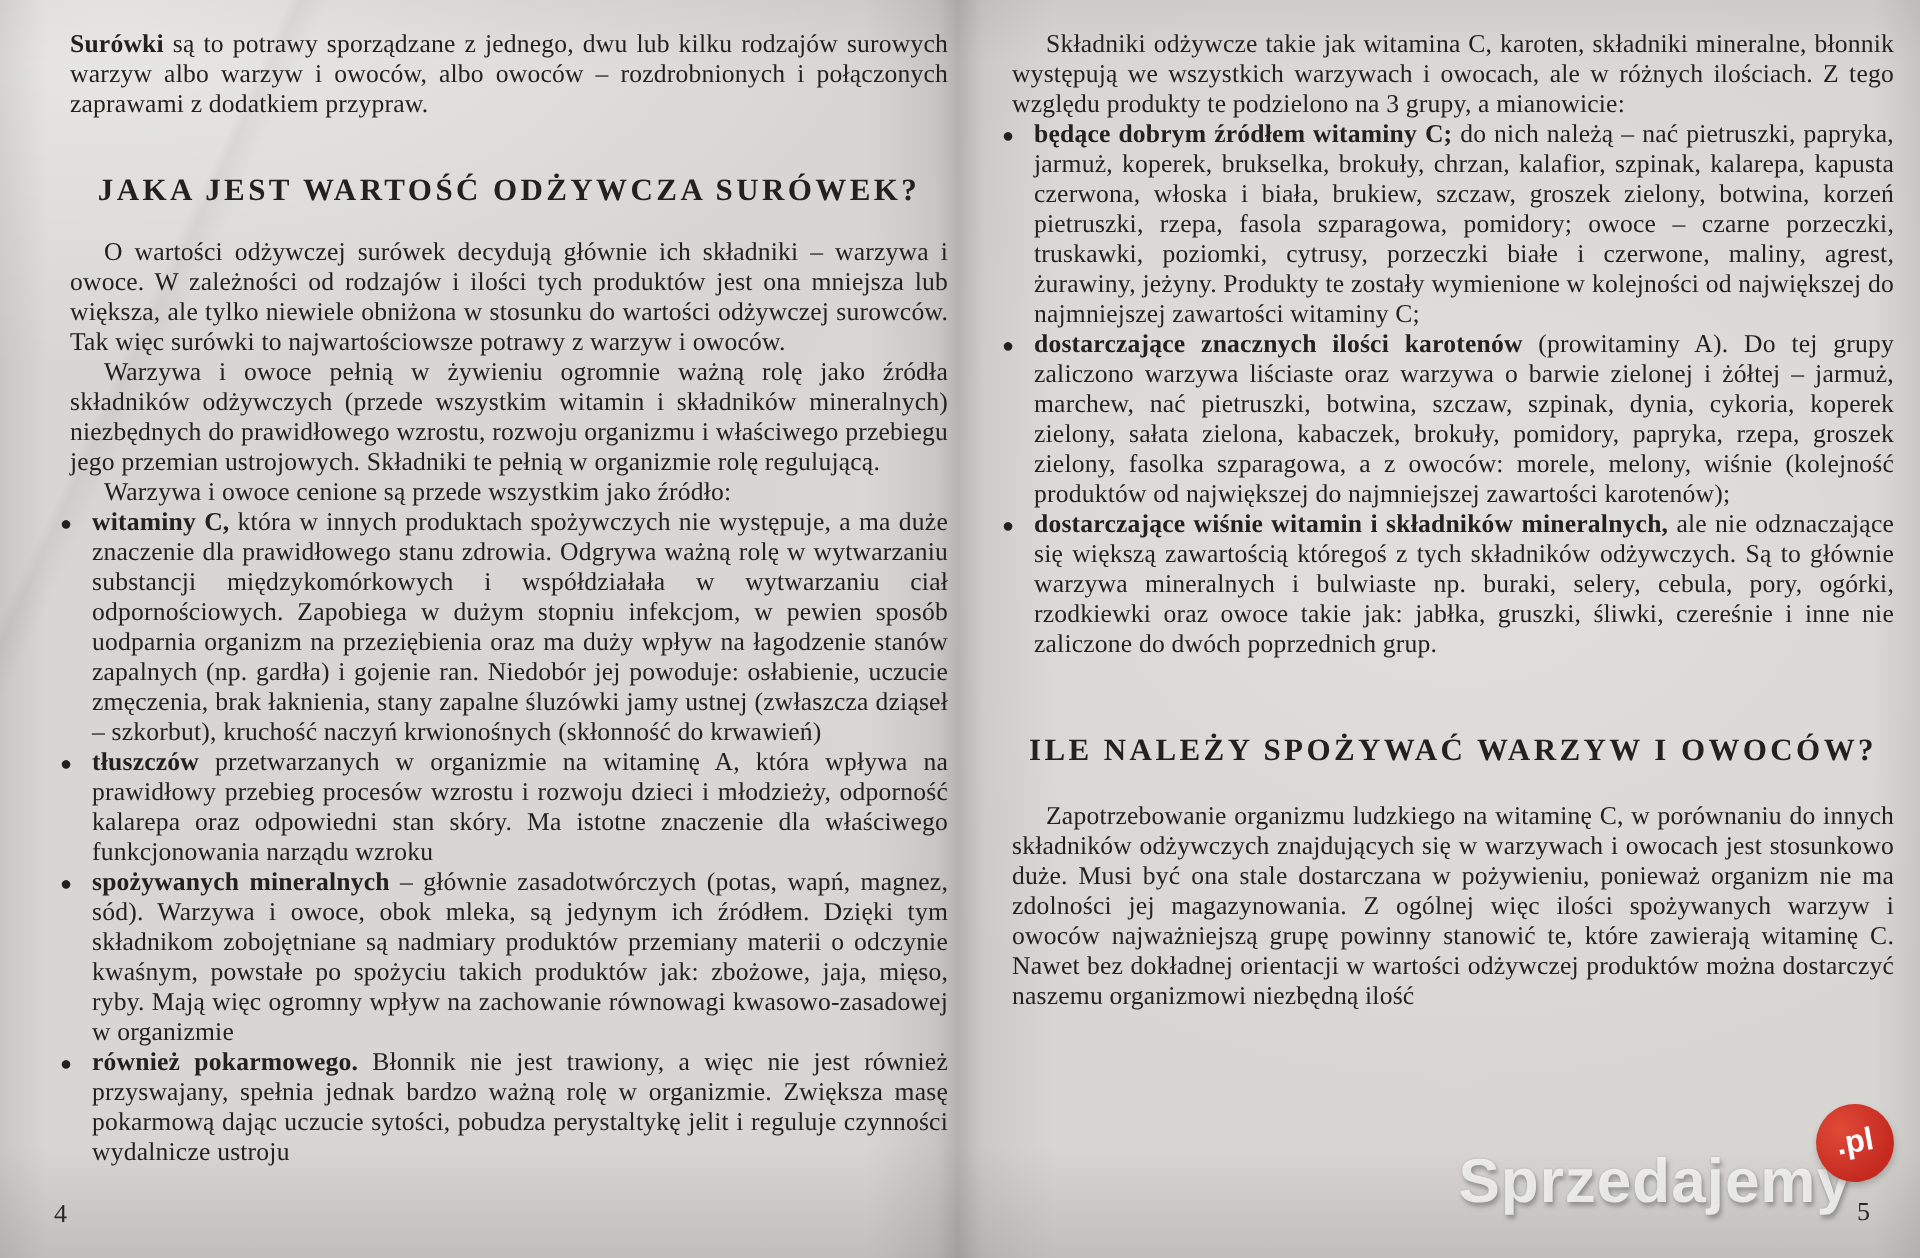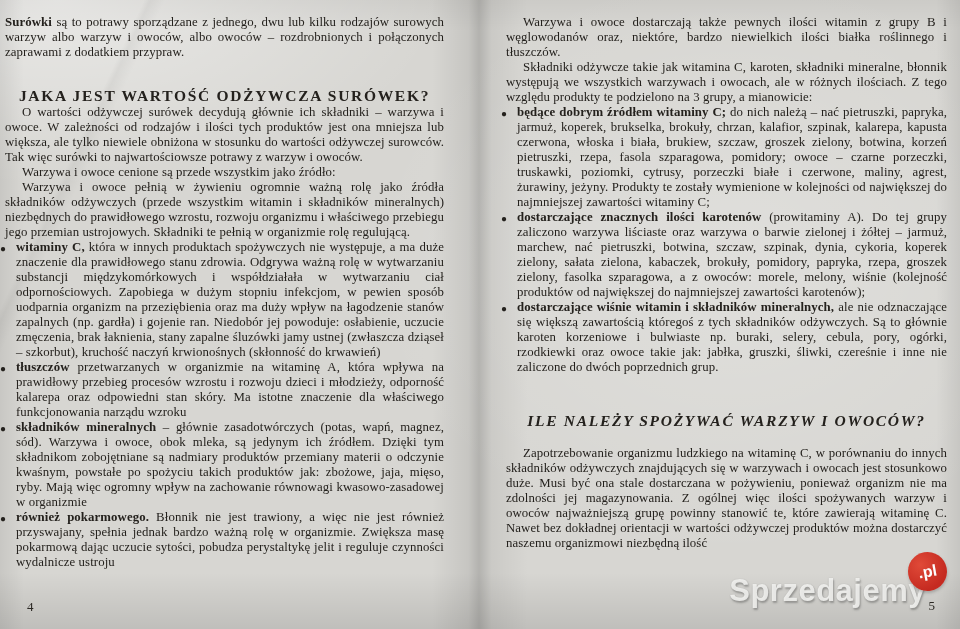--- a/index.html
+++ b/index.html
@@ -19,40 +19,40 @@
       radial-gradient(520px 420px at 76% 42%, rgba(255,255,255,0.22), rgba(255,255,255,0) 70%),
       linear-gradient(180deg, rgba(0,0,0,0.05) 0%, rgba(0,0,0,0) 5%, rgba(0,0,0,0) 91%, rgba(0,0,0,0.11) 100%),
       #d7d6d2;
     font-family: "Liberation Serif", serif;
     color: #24211d;
   }
   .page {
     position: absolute;
     top: 15px;
   }
-  .page.left  { left: 5px;  width: 439px; }
+  .page.left  { left: 35px;  width: 439px; }
   .page.right { left: 506px; width: 441px; }
   .body {
     margin: 0;
     font-size: 12.8px;
     line-height: 15px;
     text-align: justify;
     letter-spacing: 0.1px;
   }
   .indent { text-indent: 17px; }
   .heading {
     margin: 0;
     font-size: 15.5px;
     font-weight: bold;
     letter-spacing: 1.7px;
     text-align: center;
     white-space: nowrap;
   }
-  .heading.hl { margin-top: 27px; }
-  .heading.hr { margin-top: 37px; margin-bottom: 16px; font-style: italic; }
+  .heading.hl { margin-top: 27px; margin-bottom: 14px; }
+  .heading.hr { margin-top: 37px; margin-bottom: 16px; }
   .bullet {
     position: relative;
     margin: 0;
     padding-left: 11px;
     font-size: 12.8px;
     line-height: 15px;
     text-align: justify;
     letter-spacing: 0.1px;
   }
   .bullet .dot {
@@ -104,56 +104,55 @@
 <body>
 
 <div class="spread">
 
   <div class="page left">
     <p class="body"><b>Surówki</b><span> są to potrawy sporządzane z jednego, dwu lub kilku rodzajów surowych warzyw albo warzyw i owoców, albo owoców – rozdrobnionych i połączonych zaprawami z dodatkiem przypraw.</span></p>
 
     <h1 class="heading hl">JAKA JEST WARTOŚĆ ODŻYWCZA SURÓWEK?</h1>
 
     <p class="body indent">O wartości odżywczej surówek decydują głównie ich składniki – warzywa i owoce. W zależności od rodzajów i ilości tych produktów jest ona mniejsza lub większa, ale tylko niewiele obniżona w stosunku do wartości odżywczej surowców. Tak więc surówki to najwartościowsze potrawy z warzyw i owoców.</p>
+    <p class="body indent">Warzywa i owoce pełnią w żywieniu ogromnie ważną rolę jako źródła składników odżywczych (przede wszystkim witamin i składników mineralnych) niezbędnych do prawidłowego wzrostu, rozwoju organizmu i właściwego przebiegu jego przemian ustrojowych. Składniki te pełnią w organizmie rolę regulującą.</p>
     <p class="body indent">Warzywa i owoce cenione są przede wszystkim jako źródło:</p>
-    <p class="body indent">Warzywa i owoce pełnią w żywieniu ogromnie ważną rolę jako źródła składników odżywczych (przede wszystkim witamin i składników mineralnych) niezbędnych do prawidłowego wzrostu, rozwoju organizmu i właściwego przebiegu jego przemian ustrojowych. Składniki te pełnią w organizmie rolę regulującą.</p>
 
     <div class="bullet">
       <span class="dot">●</span>
       <b>witaminy C,</b><span> która w innych produktach spożywczych nie występuje, a ma duże znaczenie dla prawidłowego stanu zdrowia. Odgrywa ważną rolę w wytwarzaniu substancji międzykomórkowych i współdziałała w wytwarzaniu ciał odpornościowych. Zapobiega w dużym stopniu infekcjom, w pewien sposób uodparnia organizm na przeziębienia oraz ma duży wpływ na łagodzenie stanów zapalnych (np. gardła) i gojenie ran. Niedobór jej powoduje: osłabienie, uczucie zmęczenia, brak łaknienia, stany zapalne śluzówki jamy ustnej (zwłaszcza dziąseł – szkorbut), kruchość naczyń krwionośnych (skłonność do krwawień)</span>
     </div>
     <div class="bullet">
       <span class="dot">●</span>
       <b>tłuszczów</b><span> przetwarzanych w organizmie na witaminę A, która wpływa na prawidłowy przebieg procesów wzrostu i rozwoju dzieci i młodzieży, odporność kalarepa oraz odpowiedni stan skóry. Ma istotne znaczenie dla właściwego funkcjonowania narządu wzroku</span>
     </div>
     <div class="bullet">
       <span class="dot">●</span>
-      <b>składników mineralnych</b><span> – głównie zasadotwórczych (potas, wapń, magnez, sód). Warzywa i owoce, obok mleka, są jedynym ich źródłem. Dzięki tym składnikom zobojętniane są nadmiary produktów przemiany materii o odczynie kwaśnym, powstałe po spożyciu takich produktów jak: zbożowe, jaja, mięso, ryby. Mają więc ogromny wpływ na zachowanie równowagi kwasowo-zasadowej w organizmie</span>
+      <b>spożywanych mineralnych</b><span> – głównie zasadotwórczych (potas, wapń, magnez, sód). Warzywa i owoce, obok mleka, są jedynym ich źródłem. Dzięki tym składnikom zobojętniane są nadmiary produktów przemiany materii o odczynie kwaśnym, powstałe po spożyciu takich produktów jak: zbożowe, jaja, mięso, ryby. Mają więc ogromny wpływ na zachowanie równowagi kwasowo-zasadowej w organizmie</span>
     </div>
     <div class="bullet">
       <span class="dot">●</span>
       <b>również pokarmowego.</b><span> Błonnik nie jest trawiony, a więc nie jest również przyswajany, spełnia jednak bardzo ważną rolę w organizmie. Zwiększa masę pokarmową dając uczucie sytości, pobudza perystaltykę jelit i reguluje czynności wydalnicze ustroju</span>
     </div>
   </div>
 
   <div class="page right">
-    <p class="body indent">Warzywa i owoce dostarczają także pewnych ilości witamin z grupy B i węglowodanów oraz, niektóre, bardzo niewielkich ilości białka roślinnego i tłuszczów.</p>
     <p class="body indent">Składniki odżywcze takie jak witamina C, karoten, składniki mineralne, błonnik występują we wszystkich warzywach i owocach, ale w różnych ilościach. Z tego względu produkty te podzielono na 3 grupy, a mianowicie:</p>
 
     <div class="bullet">
       <span class="dot">●</span>
       <b>będące dobrym źródłem witaminy C;</b><span> do nich należą – nać pietruszki, papryka, jarmuż, koperek, brukselka, brokuły, chrzan, kalafior, szpinak, kalarepa, kapusta czerwona, włoska i biała, brukiew, szczaw, groszek zielony, botwina, korzeń pietruszki, rzepa, fasola szparagowa, pomidory; owoce – czarne porzeczki, truskawki, poziomki, cytrusy, porzeczki białe i czerwone, maliny, agrest, żurawiny, jeżyny. Produkty te zostały wymienione w kolejności od największej do najmniejszej zawartości witaminy C;</span>
     </div>
     <div class="bullet">
       <span class="dot">●</span>
       <b>dostarczające znacznych ilości karotenów</b><span> (prowitaminy A). Do tej grupy zaliczono warzywa liściaste oraz warzywa o barwie zielonej i żółtej – jarmuż, marchew, nać pietruszki, botwina, szczaw, szpinak, dynia, cykoria, koperek zielony, sałata zielona, kabaczek, brokuły, pomidory, papryka, rzepa, groszek zielony, fasolka szparagowa, a z owoców: morele, melony, wiśnie (kolejność produktów od największej do najmniejszej zawartości karotenów);</span>
     </div>
     <div class="bullet">
       <span class="dot">●</span>
-      <b>dostarczające wiśnie witamin i składników mineralnych,</b><span> ale nie odznaczające się większą zawartością któregoś z tych składników odżywczych. Są to głównie karoten korzeniowe i bulwiaste np. buraki, selery, cebula, pory, ogórki, rzodkiewki oraz owoce takie jak: jabłka, gruszki, śliwki, czereśnie i inne nie zaliczone do dwóch poprzednich grup.</span>
+      <b>dostarczające wiśnie witamin i składników mineralnych,</b><span> ale nie odznaczające się większą zawartością któregoś z tych składników odżywczych. Są to głównie warzywa mineralnych i bulwiaste np. buraki, selery, cebula, pory, ogórki, rzodkiewki oraz owoce takie jak: jabłka, gruszki, śliwki, czereśnie i inne nie zaliczone do dwóch poprzednich grup.</span>
     </div>
 
     <h1 class="heading hr">ILE NALEŻY SPOŻYWAĆ WARZYW I OWOCÓW?</h1>
 
     <p class="body indent">Zapotrzebowanie organizmu ludzkiego na witaminę C, w porównaniu do innych składników odżywczych znajdujących się w warzywach i owocach jest stosunkowo duże. Musi być ona stale dostarczana w pożywieniu, ponieważ organizm nie ma zdolności jej magazynowania. Z ogólnej więc ilości spożywanych warzyw i owoców najważniejszą grupę powinny stanowić te, które zawierają witaminę C. Nawet bez dokładnej orientacji w wartości odżywczej produktów można dostarczyć naszemu organizmowi niezbędną ilość</p>
   </div>
 
   <span class="pagenum pl-left">4</span>
   <span class="pagenum pl-right">5</span>
 

